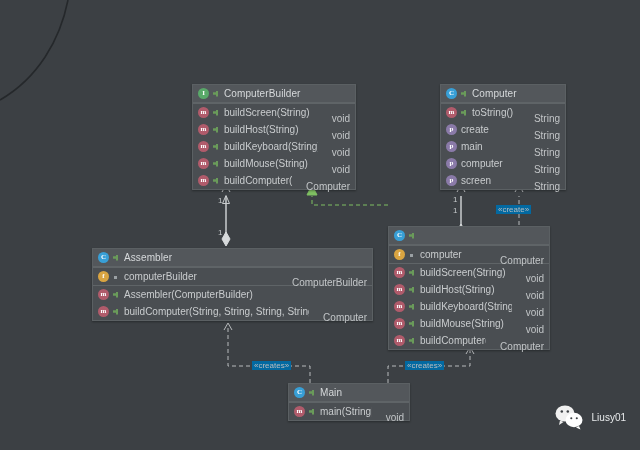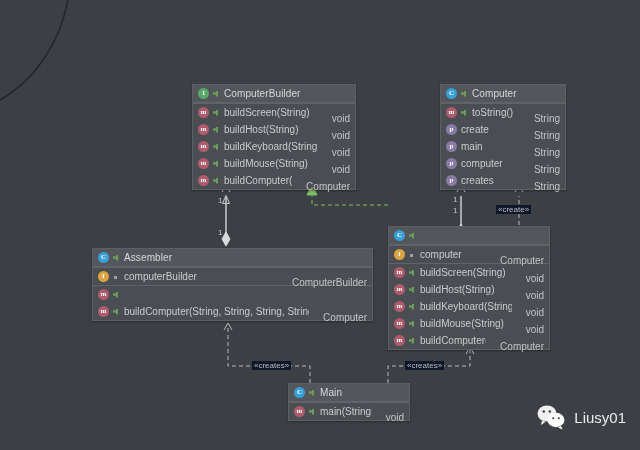--- a/index.html
+++ b/index.html
@@ -66,39 +66,39 @@
   .vis-priv::before {
     content: ""; position: absolute; left: 1px; top: 3px;
     width: 3px; height: 3px; background: #9aa0a4;
   }
 
   
   .elabel {
     position: absolute;
     font-size: 8px;
     color: #b9bcbe;
-    background: #0f172a;
+    background: #0369a1;
     padding: 0 2px;
     white-space: nowrap;
     font-family: "Liberation Sans", sans-serif;
   }
   .mult {
     position: absolute;
     font-size: 8px;
     color: #c6c9cb;
     background: transparent;
   }
 
   
   #watermark {
     position: absolute; right: 14px; bottom: 20px;
     display: flex; align-items: center; gap: 8px;
   }
   #watermark .wm-text {
-    color: #e8eaec; font-size: 15px;
+    color: #e8eaec; font-size: 10px;
     font-family: "Liberation Sans", sans-serif;
   }
 </style>
 </head>
 <body>
 
 <div id="canvas">
 
   <svg id="edges" viewBox="0 0 640 450" xmlns="http://www.w3.org/2000/svg">
     <defs>
@@ -211,21 +211,21 @@
         <span class="mname">main</span>
         <span class="mtype">String</span>
       </div>
       <div class="uml-row">
         <span class="ic ic-p">p</span>
         <span class="mname">computer</span>
         <span class="mtype">String</span>
       </div>
       <div class="uml-row">
         <span class="ic ic-p">p</span>
-        <span class="mname">creates</span>
+        <span class="mname">screen</span>
         <span class="mtype">String</span>
       </div>
     </div>
   </div>
 
   <div class="uml-box" style="left:92px; top:248px; width:281px;">
     <div class="uml-title">
       <span class="ic ic-c">C</span>
       <span class="vis vis-pub"></span>
       <span class="tname">Assembler</span>
@@ -235,20 +235,21 @@
         <span class="ic ic-f">f</span>
         <span class="vis vis-priv"></span>
         <span class="mname">computerBuilder</span>
         <span class="mtype">ComputerBuilder</span>
       </div>
     </div>
     <div class="uml-section">
       <div class="uml-row">
         <span class="ic ic-m">m</span>
         <span class="vis vis-pub"></span>
+        <span class="mname">Assembler(ComputerBuilder)</span>
         <span class="mtype"></span>
       </div>
       <div class="uml-row">
         <span class="ic ic-m">m</span>
         <span class="vis vis-pub"></span>
         <span class="mname">buildComputer(String, String, String, String)</span>
         <span class="mtype">Computer</span>
       </div>
     </div>
   </div>

